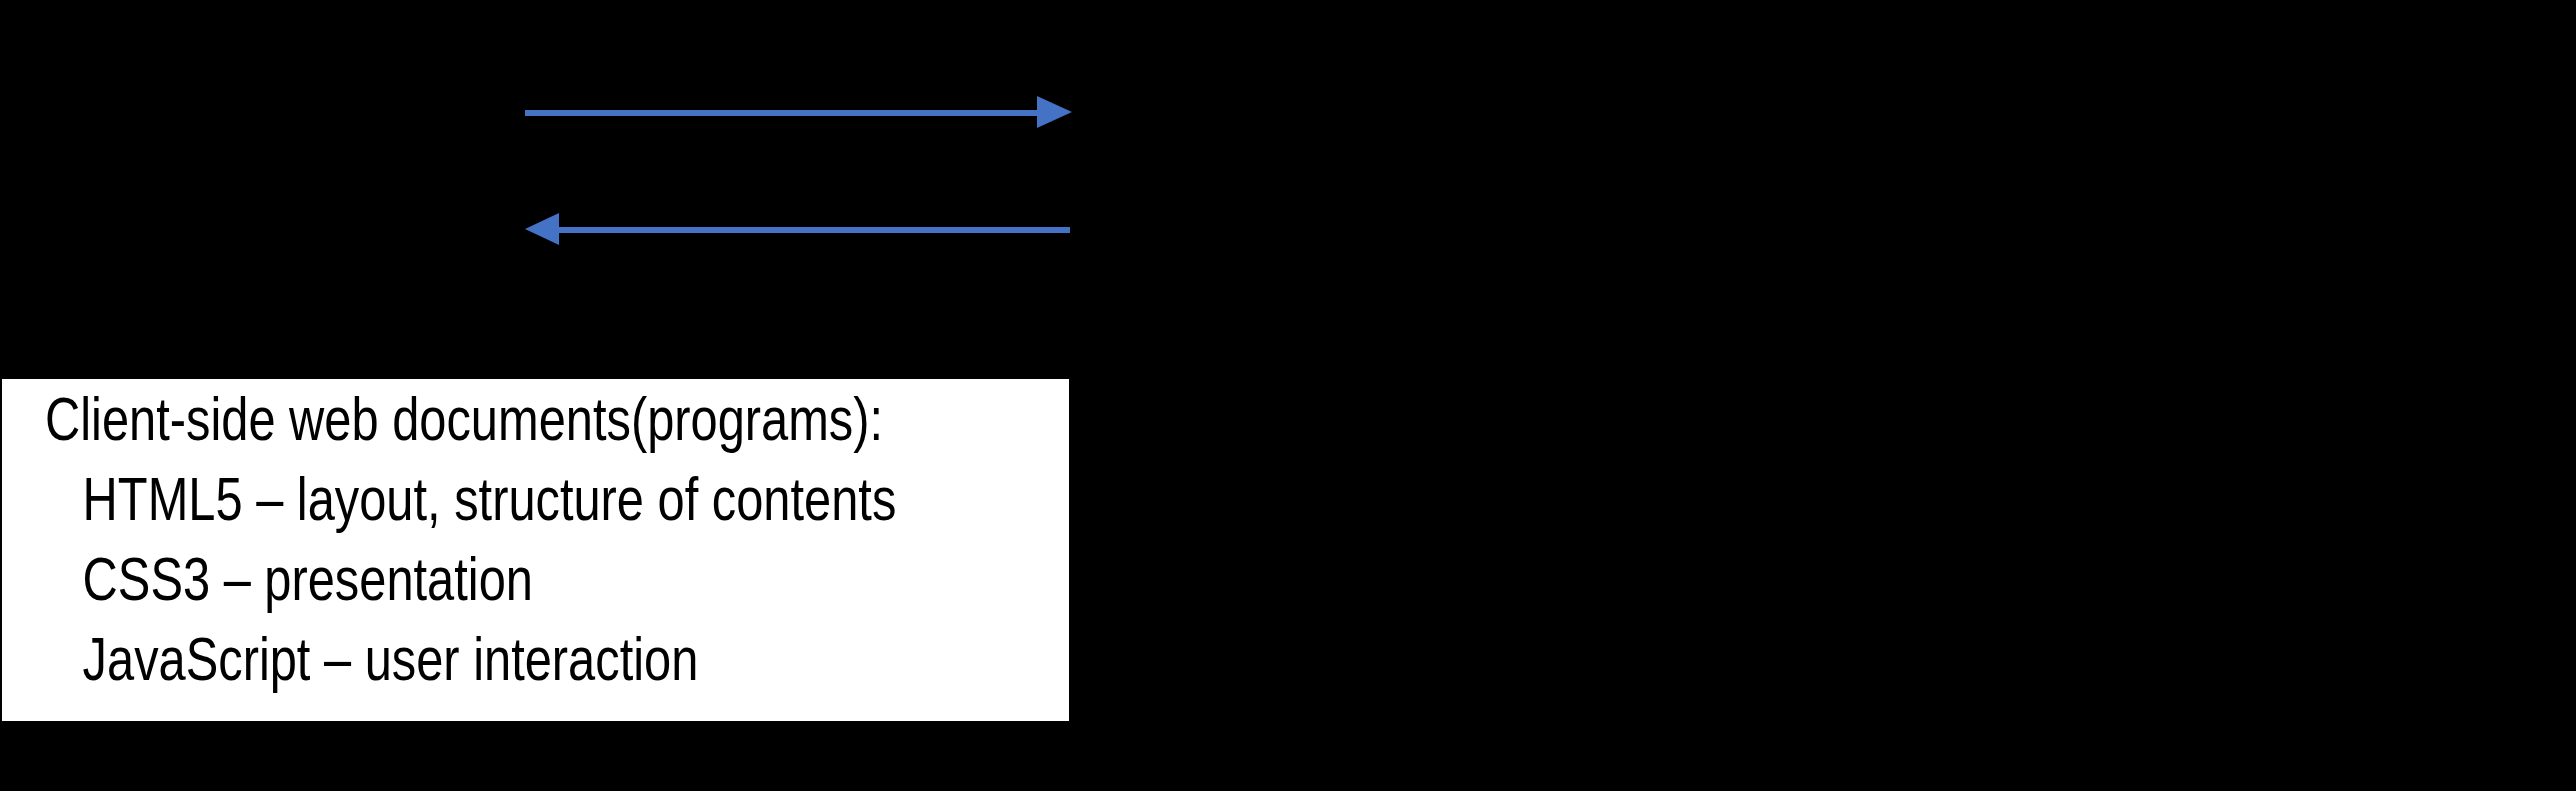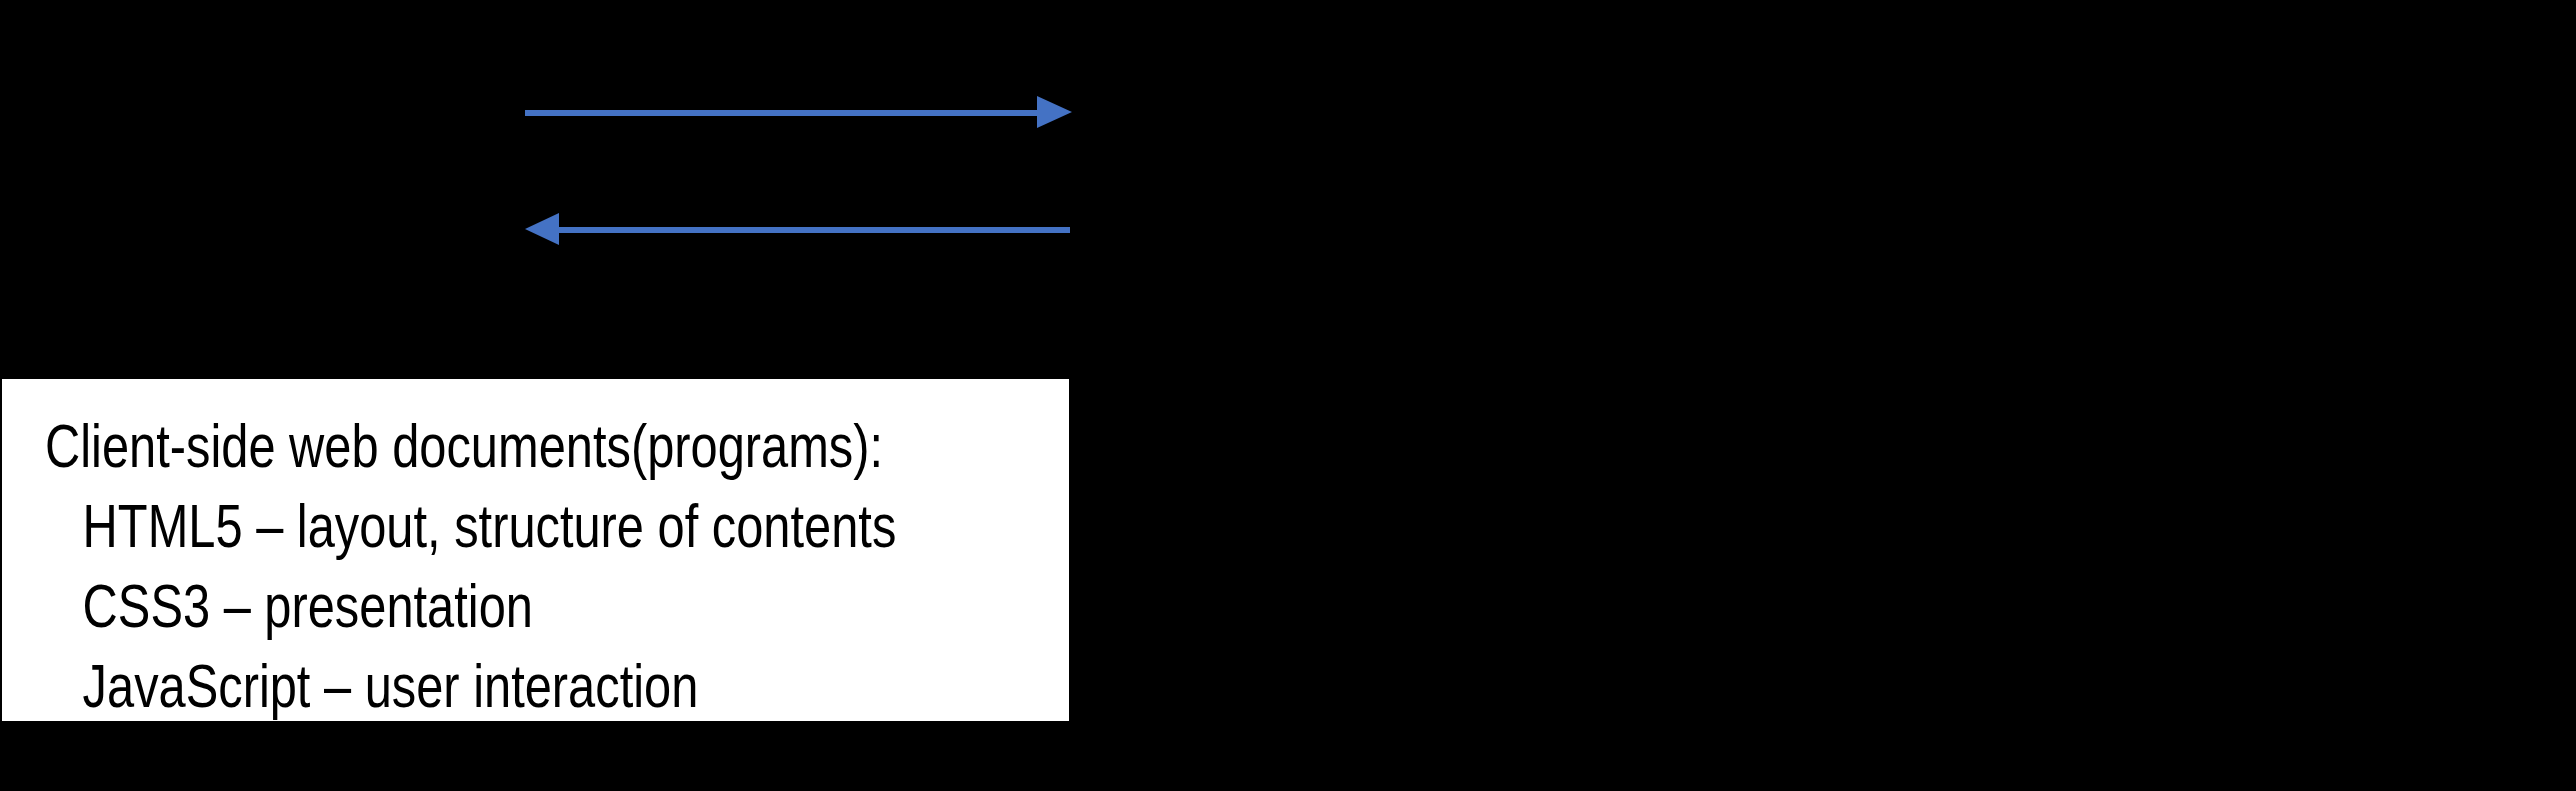--- a/index.html
+++ b/index.html
@@ -43,21 +43,21 @@
     border-right: 34px solid var(--arrow);
   }
 
   
   .info-box {
     position: absolute;
     left: 2px; top: 379px;
     width: 1067px; height: 342px;
     background: var(--box-bg);
     color: var(--box-text);
-    padding: 27px 0 0 43px;
+    padding: 0 0 0 43px;
     font-size: 61px;
     line-height: 80px;
     white-space: nowrap;
     overflow: hidden;
   }
   .info-box .line {
     transform: scaleX(0.80);
     transform-origin: 0 50%;
   }
   .info-box .indent {

